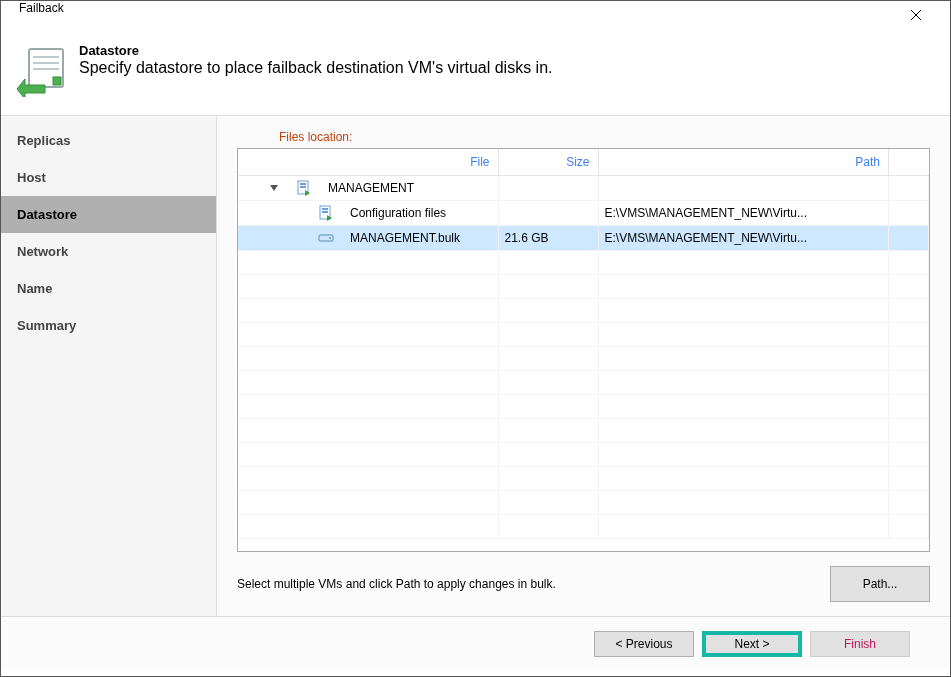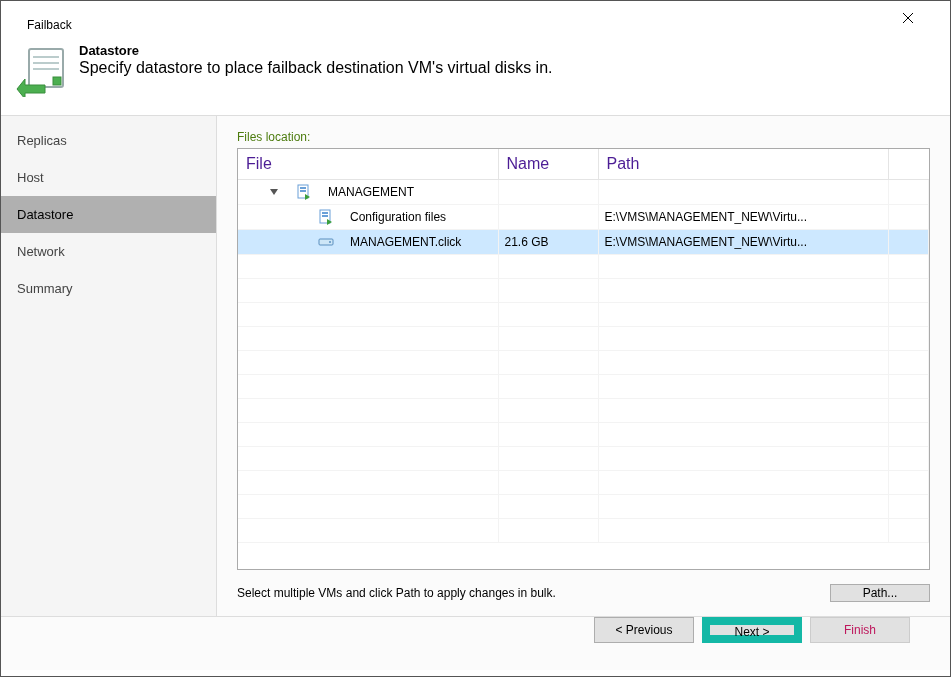--- a/index.html
+++ b/index.html
@@ -1,57 +1,57 @@
 <!DOCTYPE html>
 <html><head>
   <meta charset="utf-8">
   <style>
     * { box-sizing: border-box; margin: 0; padding: 0; font-family: "Segoe UI", Tahoma, sans-serif; font-size: 12px; }
     body { background: #fff; width: 951px; height: 677px; overflow: hidden; border: 1px solid #555; }
     
-    .titlebar { height: 32px; display: flex; align-items: flex-end; padding: 0 22px; border-bottom: 1px solid transparent; }
+    .titlebar { height: 32px; display: flex; align-items: flex-start; padding: 0 14px; border-bottom: 1px solid transparent; }
     .titlebar-text { flex: 1; font-size: 12px; color: #000; padding-left: 4px; }
     .titlebar-close { width: 40px; height: 28px; display: flex; align-items: center; justify-content: center; cursor: pointer; }
     .titlebar-close svg { width: 12px; height: 12px; }
 
     .header { display: flex; align-items: flex-start; padding: 10px 14px 18px 14px; background: #fff; gap: 12px; }
     .header-icon { width: 52px; height: 52px; flex-shrink: 0; margin-top: 2px; }
     .header-content { flex: 1; }
     .header-title { font-weight: 600; font-size: 13px; color: #000; margin-bottom: 1px; }
     .header-desc { font-size: 16px; color: #000; }
 
     .body { display: flex; height: calc(100% - 32px - 82px - 60px); border-top: 1px solid #ddd; }
     
-    .sidebar { width: 216px; background: #f5f5f5; border-right: 1px solid #ddd; padding-top: 6px; }
+    .sidebar { width: 216px; background: #f5f5f5; border-right: 1px solid #ddd; padding-top: 6px; font-weight: bold; }
     .sidebar-item { padding: 11px 16px; font-size: 13px; color: #444; cursor: pointer; }
     .sidebar-item.active { background: #b0b0b0; color: #000; }
     
     .main { flex: 1; padding: 14px 20px; display: flex; flex-direction: column; background: #fbfbfb; }
-    .main-label { font-size: 12px; color: #4d7c0f; margin-bottom: 4px; }
+    .main-label { font-size: 12px; color: #c2410c; margin-bottom: 4px; margin-left: 42px; }
     
     .tree-table { border: 1px solid #aaa; background: #fff; flex: 1; overflow: auto; }
     .tree-table table { width: 100%; border-collapse: collapse; table-layout: fixed; }
-    .tree-table thead th { text-align: left; font-weight: 400; font-size: 16px; padding: 6px 8px; border-right: 1px solid #e4e4e4; border-bottom: 1px solid #e4e4e4; background: #fff; color: #4c1d95; }
+    .tree-table thead th { text-align: right; font-weight: 400; font-size: 12px; padding: 6px 8px; border-right: 1px solid #e4e4e4; border-bottom: 1px solid #e4e4e4; background: #fff; color: #3b82f6; }
     .tree-table thead th:last-child { border-right: none; }
     .tree-table tbody td { padding: 4px 6px; font-size: 12px; color: #000; border-right: 1px solid #f3f3f3; border-bottom: 1px solid #f3f3f3; white-space: nowrap; overflow: hidden; text-overflow: ellipsis; height: 24px; vertical-align: middle; }
     .tree-table tbody tr.selected td { background: #cde8ff; }
     .tree-table tbody tr.empty td { color: transparent; }
     
     .node-cell { display: flex; align-items: center; gap: 16px; }
     .expander { width: 12px; height: 12px; flex-shrink: 0; }
     .node-icon { width: 16px; height: 16px; flex-shrink: 0; }
     .indent { display: inline-block; }
     
     .hint-row { display: flex; align-items: center; margin-top: 14px; gap: 12px; }
     .hint-text { flex: 1; font-size: 12px; color: #000; }
-    .path-btn { width: 100px; height: 18px; background: #e1e1e1; border: 1px solid #adadad; cursor: pointer; font-size: 12px; }
-
-    .footer { height: 54px; display: flex; justify-content: flex-end; padding: 0 20px; gap: 8px; background: #fbfbfb; border-top: 1px solid #ddd; }
+    .path-btn { width: 100px; height: 36px; background: #e1e1e1; border: 1px solid #adadad; cursor: pointer; font-size: 12px; }
+
+    .footer { height: 54px; display: flex; justify-content: flex-end; align-items: center; padding: 0 20px; gap: 8px; background: #fbfbfb; border-top: 1px solid #ddd; }
     .footer button { width: 100px; height: 26px; background: #e1e1e1; border: 1px solid #adadad; cursor: pointer; font-size: 12px; }
-    .footer button.primary { border: 8px solid #14b8a6; background: #e1e1e1; }
+    .footer button.primary { border: 4px solid #14b8a6; background: #e1e1e1; }
     .footer button:disabled { color: #be185d; background: #e1e1e1; border-color: #ccc; cursor: default; }
     .footer .gap { width: 12px; }
   </style>
 </head>
 <body>
 
 <div class="titlebar">
   <span class="titlebar-text">Failback</span>
   <div class="titlebar-close">
     <svg viewBox="0 0 12 12">
@@ -75,37 +75,38 @@
     <div class="header-desc">Specify datastore to place failback destination VM's virtual disks in.</div>
   </div>
 </div>
 
 <div class="body">
   <div class="sidebar">
     <div class="sidebar-item">Replicas</div>
     <div class="sidebar-item">Host</div>
     <div class="sidebar-item active">Datastore</div>
     <div class="sidebar-item">Network</div>
+    <div class="sidebar-item">Name</div>
     <div class="sidebar-item">Summary</div>
   </div>
 
   <div class="main">
     <div class="main-label">Files location:</div>
     <div class="tree-table">
       <table>
         <colgroup>
             <col style="width:260px">
             <col style="width:100px">
             <col>
             <col style="width:40px">
           </colgroup>
         <thead>
           <tr>
             <th>File</th>
-            <th>Name</th>
+            <th>Size</th>
             <th>Path</th>
             <th></th>
           </tr>
         </thead>
         <tbody id="tree-body">
             <tr>
               <td>
                 <div class="node-cell">
                   <span class="indent" style="width:8px"></span>
                   <svg class="expander" viewBox="0 0 12 12">
@@ -144,21 +145,21 @@
             </tr>
             <tr class="selected">
               <td>
                 <div class="node-cell">
                   <span class="indent" style="width:30px"></span>
                   <span class="expander"></span>
                   <svg class="node-icon" viewBox="0 0 16 16">
                     <rect x="1" y="5" width="14" height="6" rx="1" fill="#cde6f7" stroke="#5a8fbf"></rect>
                     <circle cx="12" cy="8" r="1" fill="#5a8fbf"></circle>
                   </svg>
-                  <span>MANAGEMENT.click</span>
+                  <span>MANAGEMENT.bulk</span>
                 </div>
               </td>
               <td>21.6 GB</td>
               <td>E:\VMS\MANAGEMENT_NEW\Virtu...</td>
               <td></td>
             </tr>
             <tr class="empty">
               <td>&nbsp;</td>
               <td></td>
               <td></td>

